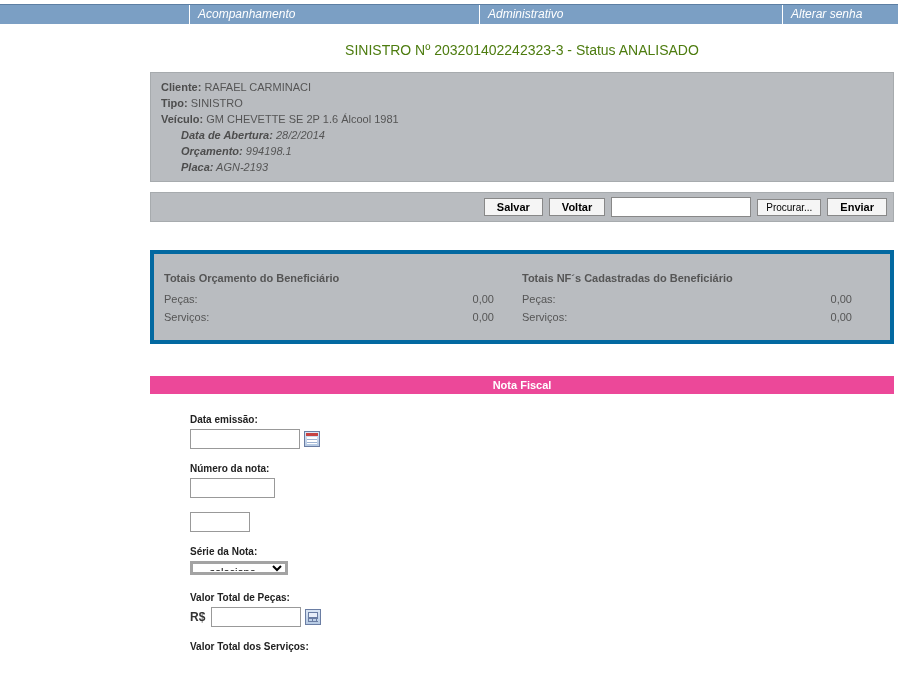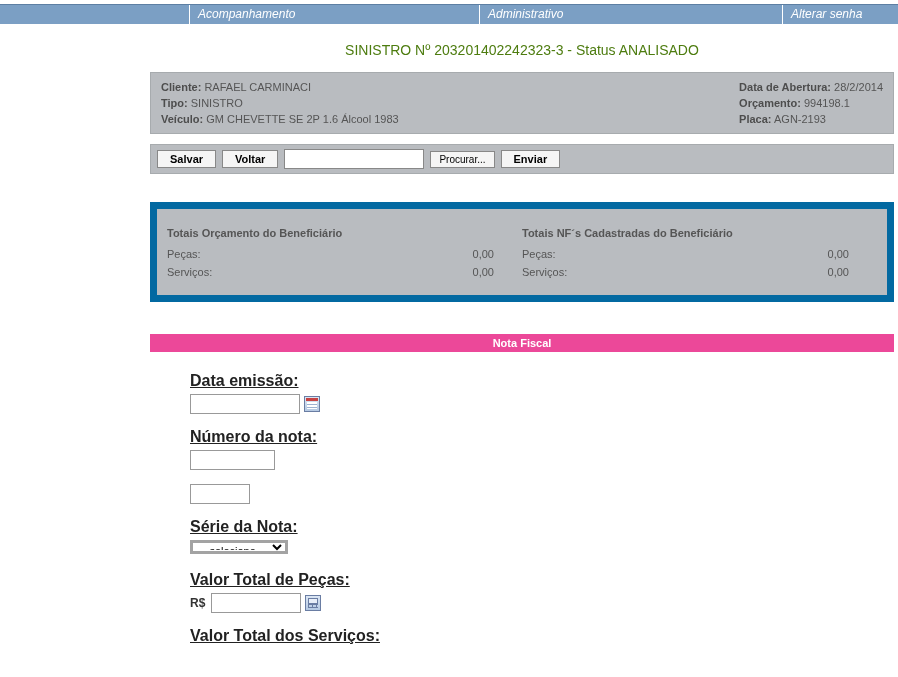--- a/index.html
+++ b/index.html
@@ -42,31 +42,33 @@
     padding: 18px 0 14px 0;
   }
   .header-box {
     background: #b9bcc0;
     border: 1px solid #a7abae;
     padding: 6px 10px;
     color: #555;
     font-size: 11px;
     display: flex;
     justify-content: space-between;
+    flex-direction: column;
   }
   .header-box .col { line-height: 16px; }
   .header-box b { font-weight: bold; color: #4d4d4d; }
   .btn-bar {
     margin-top: 10px;
     background: #b9bcc0;
     border: 1px solid #a7abae;
     padding: 4px 6px;
     display: flex;
     align-items: center;
     gap: 6px;
+    justify-content: flex-end;
   }
   .btn {
     background: #f5f5f5;
     border: 1px solid #888;
     padding: 2px 12px;
     font-family: Verdana, Arial, sans-serif;
     font-size: 11px;
     font-weight: bold;
     cursor: pointer;
   }
@@ -75,21 +77,21 @@
     border: 1px solid #888;
     background: #fff;
     height: 20px;
     width: 140px;
     font-size: 11px;
     padding: 2px 4px;
   }
   .totals-box {
     margin-top: 28px;
     background: #b9bcc0;
-    border: 7px solid #0369a1;
+    border: 4px solid #0369a1;
     padding: 18px 10px 14px 10px;
     display: flex;
     color: #555;
   }
   .totals-box .col { width: 50%; }
   .totals-box .hd { font-weight: bold; font-size: 11px; margin-bottom: 6px; }
   .totals-row { display: flex; justify-content: space-between; padding-right: 28px; line-height: 18px; text-align: center; }
   .section-bar {
     margin-top: 32px;
     background: #ec4899;
@@ -99,24 +101,23 @@
     font-size: 11px;
     padding: 3px 0;
   }
   .form-area {
     padding: 20px 0 10px 40px;
   }
   .field { margin-bottom: 14px; }
   .field label {
     display: block;
     font-weight: bold;
-    font-size: 16px;
+    font-size: 10px;
     color: #222;
     margin-bottom: 4px;
-    text-decoration: underline;
   }
   .field input[type=text] {
     border: 1px solid #999;
     height: 20px;
     padding: 2px 4px;
     font-size: 11px;
   }
   .field select {
     border: 3px solid #a3a3a3;
     height: 14px;
@@ -160,23 +161,23 @@
 
 <div class="content">
   <div class="title">
     <span>SINISTRO Nº </span><span>203201402242323-3</span><span>  -  Status  </span><span>ANALISADO</span>
   </div>
 
   <div class="header-box">
     <div class="col">
       <div><b>Cliente:</b> <span>RAFAEL CARMINACI</span></div>
       <div><b>Tipo:</b> <span>SINISTRO</span></div>
-      <div><b>Veículo:</b> <span>GM CHEVETTE SE 2P 1.6 Álcool 1983</span></div>
-    </div>
-    <div class="col" style="padding-left:20px;">
+      <div><b>Veículo:</b> <span>GM CHEVETTE SE 2P 1.6 Álcool 1981</span></div>
+    </div>
+    <div class="col" style="padding-left:20px;font-style:italic;">
       <div><b>Data de Abertura:</b> <span>28/2/2014</span></div>
       <div><b>Orçamento:</b> <span>994198.1</span></div>
       <div><b>Placa:</b> <span>AGN-2193</span></div>
     </div>
   </div>
 
   <div class="btn-bar">
     <button class="btn">Salvar</button>
     <button class="btn">Voltar</button>
     <input type="text" class="file-input" style="">

